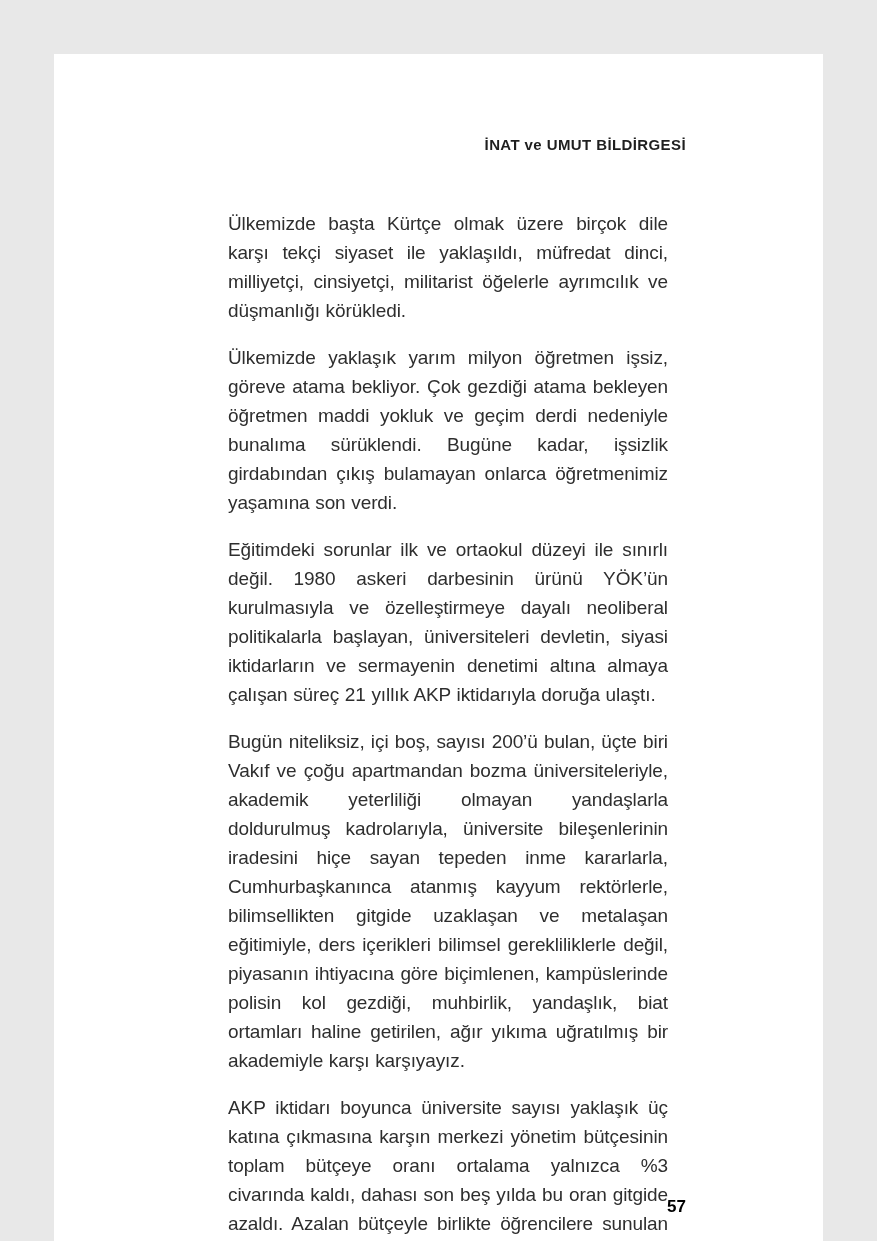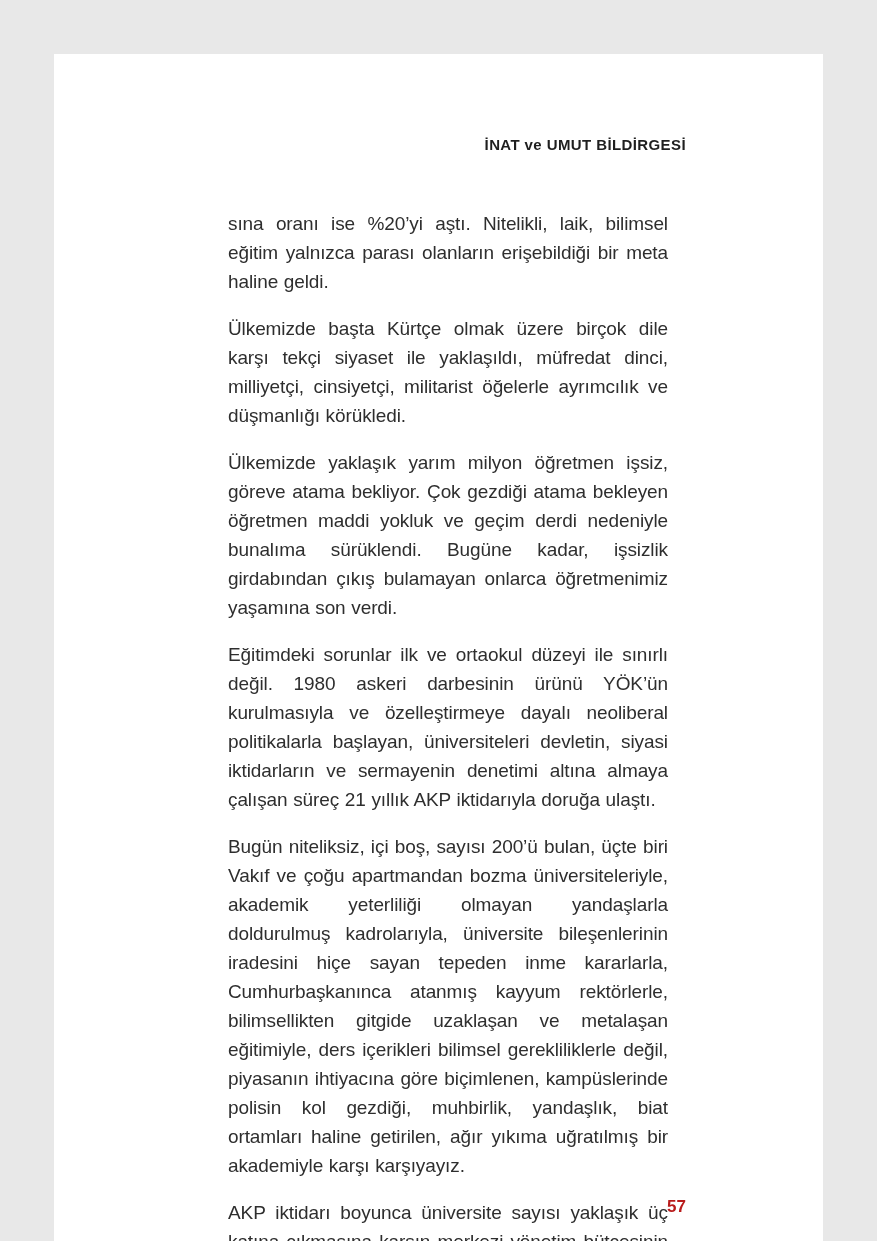--- a/index.html
+++ b/index.html
@@ -50,33 +50,32 @@
     word-spacing: 0.5px;
     hyphens: auto;
     -webkit-hyphens: auto;
   }
   .page-number {
     position: absolute;
     bottom: 42px;
     right: 0;
     font-size: 17px;
     font-weight: 700;
-    color: #b91c1c;
+    color: #000000;
   }
 </style>
 </head>
 <body>
 
 <div class="page">
   <div class="page-inner">
 
     <div class="running-head">İNAT ve UMUT BİLDİRGESİ</div>
 
     <div class="body-text">
-      <p>sına oranı ise %20’yi aştı. Nitelikli, laik, bilimsel eğitim yalnızca parası olanların erişebildiği bir meta haline geldi.</p>
       <p>Ülkemizde başta Kürtçe olmak üzere birçok dile karşı tekçi siyaset ile yaklaşıldı, müfredat dinci, milliyetçi, cinsiyetçi, militarist öğelerle ayrımcılık ve düşmanlığı körükledi.</p>
       <p>Ülkemizde yaklaşık yarım milyon öğretmen işsiz, göreve atama bekliyor. Çok gezdiği atama bekleyen öğretmen maddi yokluk ve geçim derdi nedeniyle bunalıma sürüklendi. Bugüne kadar, işsizlik girdabından çıkış bulamayan onlarca öğretmenimiz yaşamına son verdi.</p>
       <p>Eğitimdeki sorunlar ilk ve ortaokul düzeyi ile sınırlı değil. 1980 askeri darbesinin ürünü YÖK’ün kurulmasıyla ve özelleştirmeye dayalı neoliberal politikalarla başlayan, üniversiteleri devletin, siyasi iktidarların ve sermayenin denetimi altına almaya çalışan süreç 21 yıllık AKP iktidarıyla doruğa ulaştı.</p>
       <p>Bugün niteliksiz, içi boş, sayısı 200’ü bulan, üçte biri Vakıf ve çoğu apartmandan bozma üniversiteleriyle, akademik yeterliliği olmayan yandaşlarla doldurulmuş kadrolarıyla, üniversite bileşenlerinin iradesini hiçe sayan tepeden inme kararlarla, Cumhurbaşkanınca atanmış kayyum rektörlerle, bilimsellikten gitgide uzaklaşan ve metalaşan eğitimiyle, ders içerikleri bilimsel gerekliliklerle değil, piyasanın ihtiyacına göre biçimlenen, kampüslerinde polisin kol gezdiği, muhbirlik, yandaşlık, biat ortamları haline getirilen, ağır yıkıma uğratılmış bir akademiyle karşı karşıyayız.</p>
       <p>AKP iktidarı boyunca üniversite sayısı yaklaşık üç katına çıkmasına karşın merkezi yönetim bütçesinin toplam bütçeye oranı ortalama yalnızca %3 civarında kaldı, dahası son beş yılda bu oran gitgide azaldı. Azalan bütçeyle birlikte öğrencilere sunulan kamusal hizmetler de daraldı. Her 100 üniversite öğrencisinden ancak 9’u Kredi ve Yurtlar Kurumu yurtlarında kalabildi, geri kalanları özel yurtlara veya tarikat yurtlarına mahkum edildi.</p>
     </div>
 
     <div class="page-number">57</div>
 
   </div>

